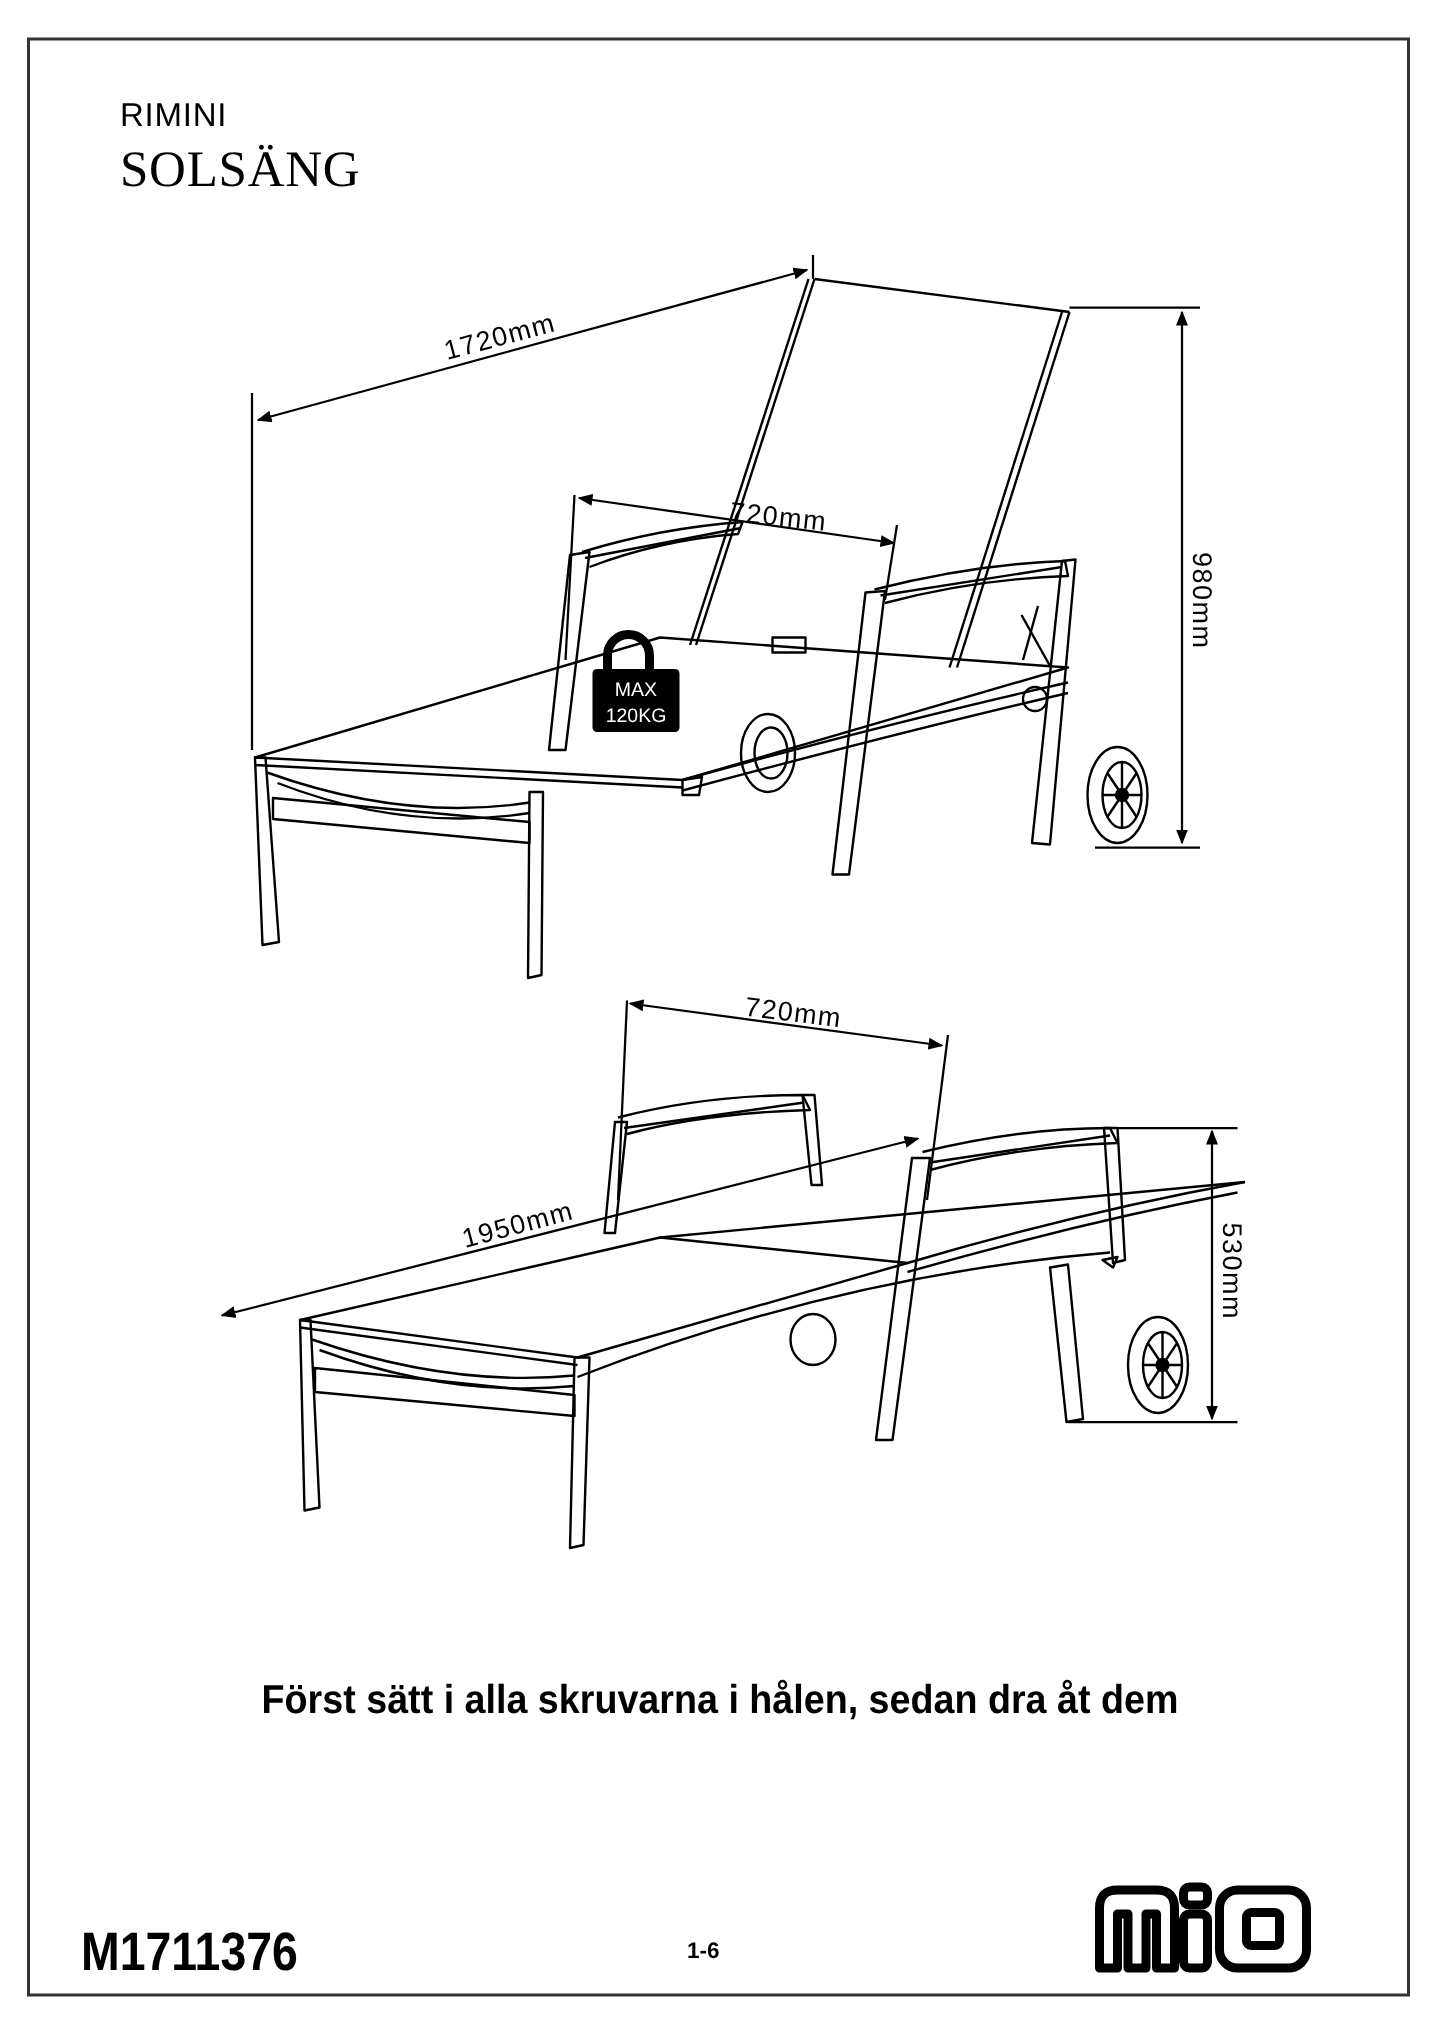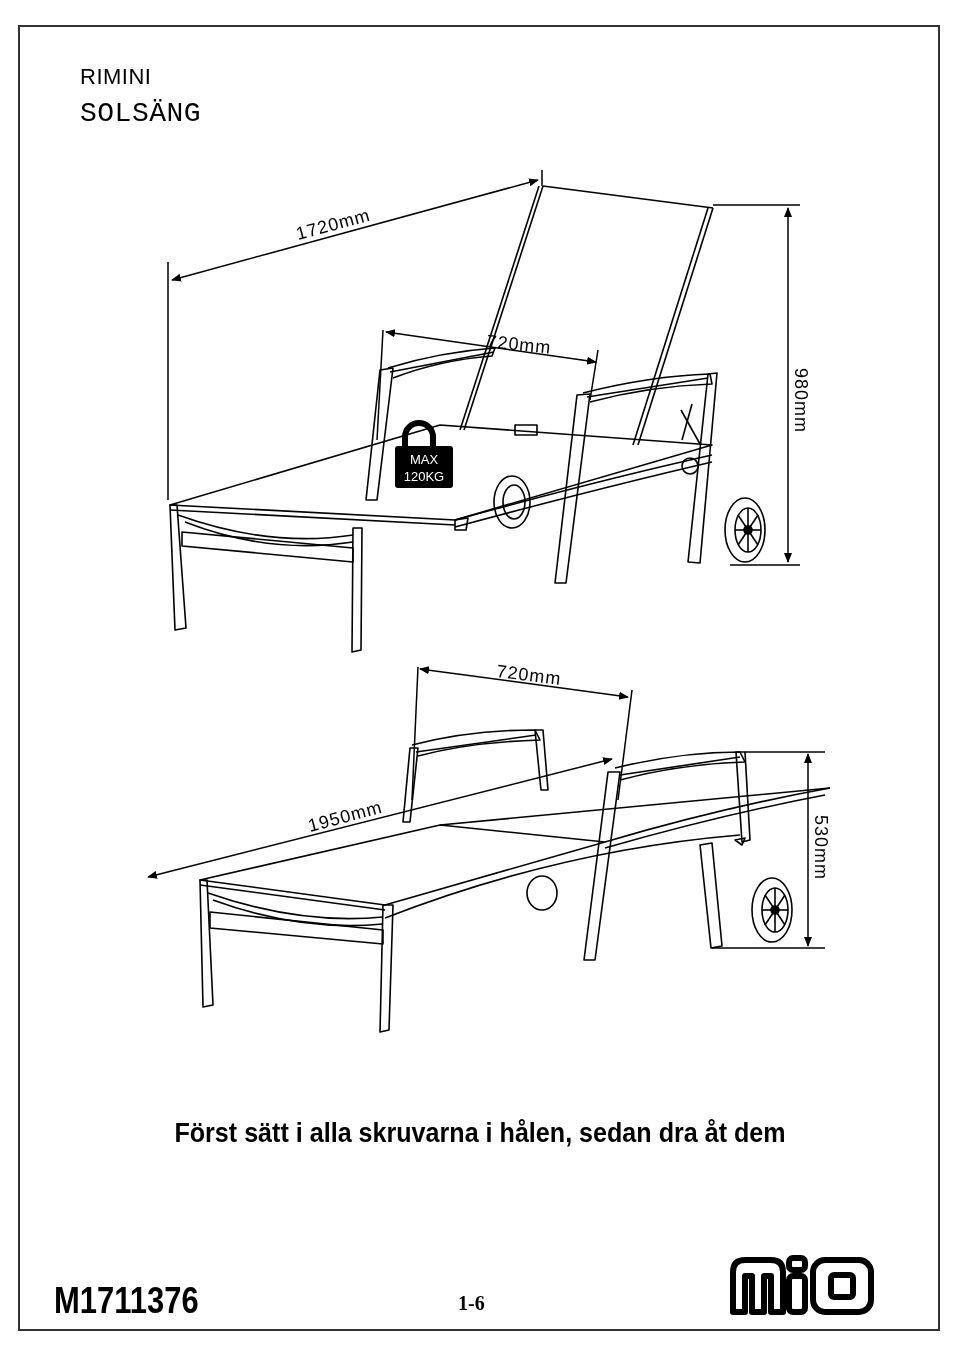--- a/index.html
+++ b/index.html
@@ -1,23 +1,23 @@
 <!DOCTYPE html>
 <html><head>
 <meta charset="utf-8">
 <style>
   html, body { margin: 0; padding: 0; background: #ffffff; }
   body { width: 960px; height: 1358px; position: relative; overflow: hidden; font-family: "Liberation Sans", sans-serif; color: #000; }
   .page-border { position: absolute; left: 18px; top: 25px; width: 922px; height: 1306px; border: 2px solid #333; box-sizing: border-box; }
   .title { position: absolute; left: 80px; top: 60px; font-size: 22px; line-height: 34px; font-family: "Liberation Sans", sans-serif; letter-spacing: 0.5px; }
-  .subtitle { position: absolute; left: 80px; top: 98px; font-size: 28px; line-height: 32px; font-family: Liberation Mono, monospace; letter-spacing: 0.5px; }
+  .subtitle { position: absolute; left: 80px; top: 98px; font-size: 34px; line-height: 32px; font-family: Liberation Serif, serif; letter-spacing: 0.5px; }
   .drawing { position: absolute; left: 0; top: 0; width: 960px; height: 1358px; }
   .instruction { position: absolute; left: 0; width: 960px; top: 1118px; text-align: center; font-size: 27px; font-weight: bold; font-family: "Liberation Sans", sans-serif; transform: scaleX(0.93); }
   .model { position: absolute; left: 54px; top: 1280px; font-size: 36px; font-weight: bold; font-family: "Liberation Sans", sans-serif; transform: scaleX(0.86); transform-origin: left center; }
-  .page-num { position: absolute; left: 458px; top: 1292px; font-size: 20px; font-weight: bold; font-family: Liberation Serif, serif; }
+  .page-num { position: absolute; left: 458px; top: 1292px; font-size: 15px; font-weight: bold; font-family: Liberation Sans, sans-serif; }
   .logo { position: absolute; left: 727px; top: 1250px; width: 150px; height: 68px; }
   .dim { font-family: "Liberation Sans", sans-serif; font-size: 18px; fill: #000; letter-spacing: 1px; }
   .weight-text { font-family: "Liberation Sans", sans-serif; font-size: 13px; fill: #fff; }
 </style>
 </head>
 <body>
 
 <div class="page-border"></div>
 
 <div class="title">RIMINI</div>

